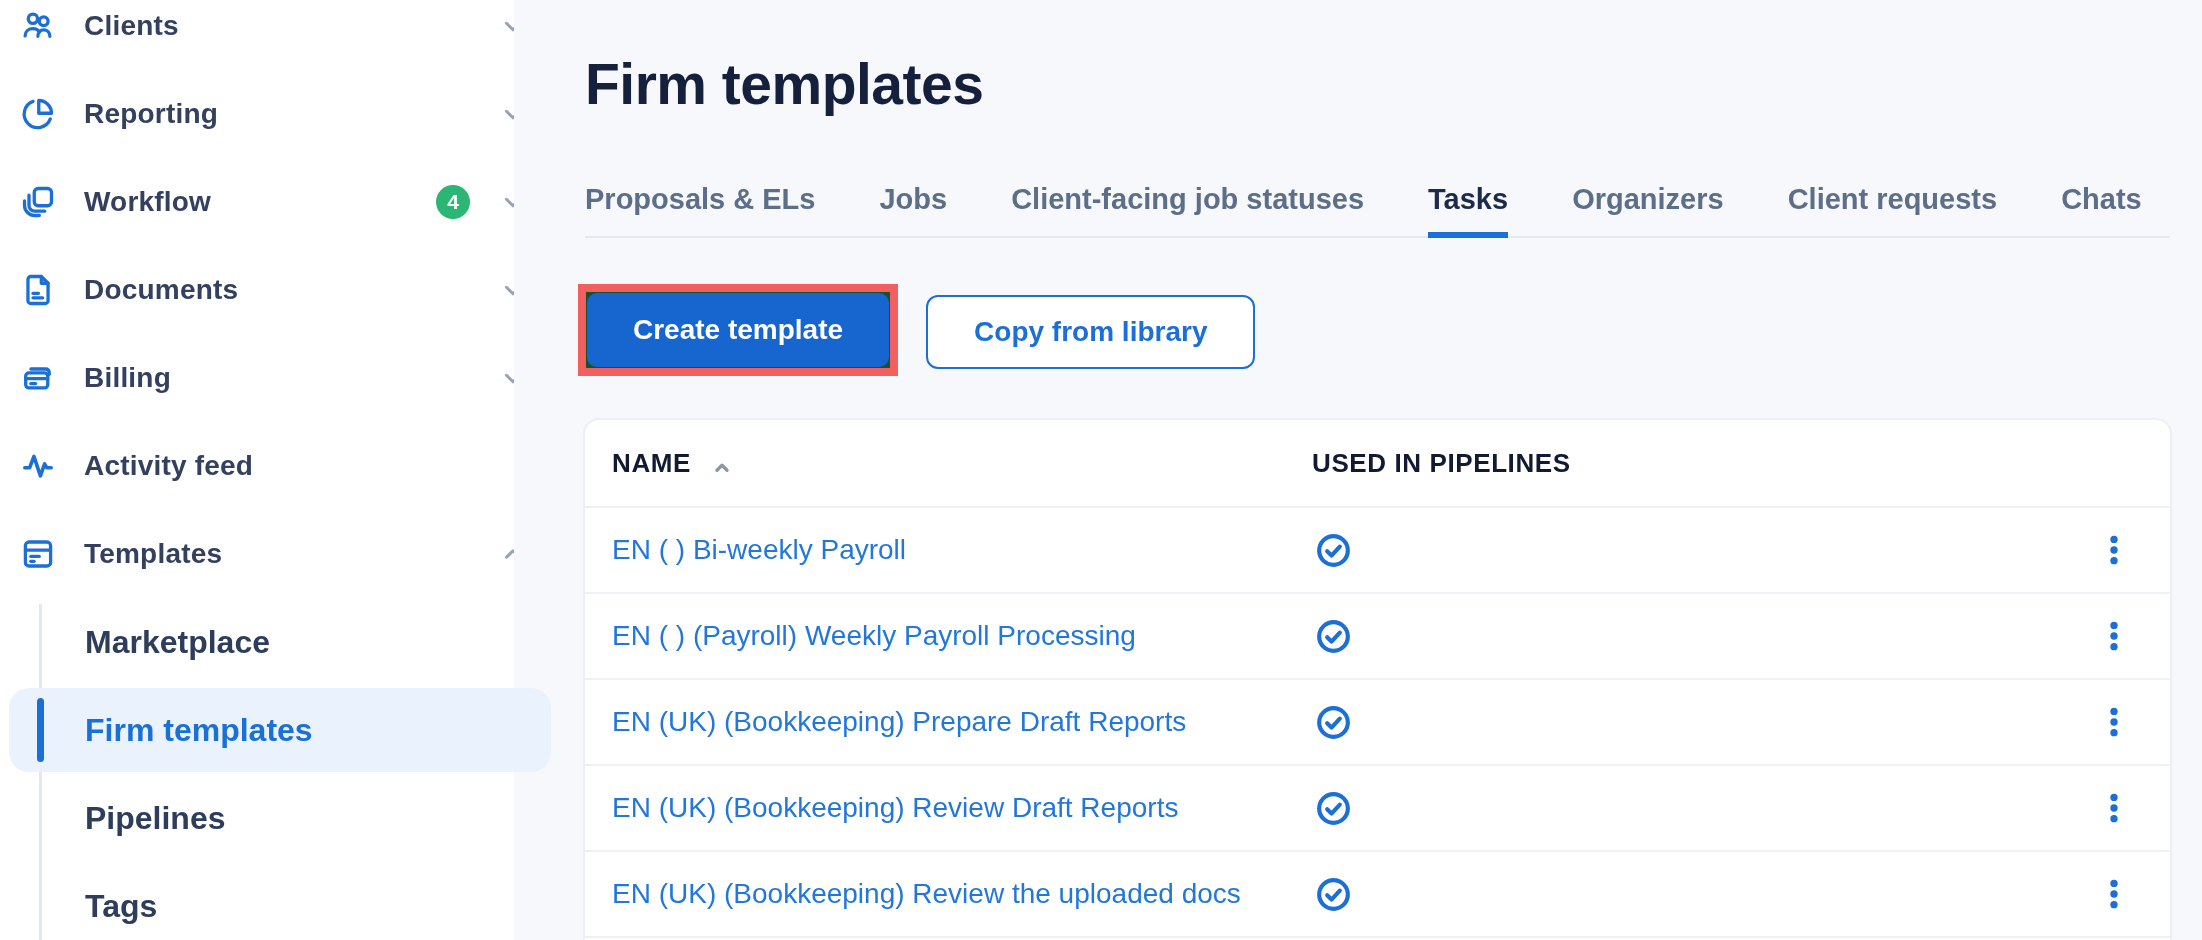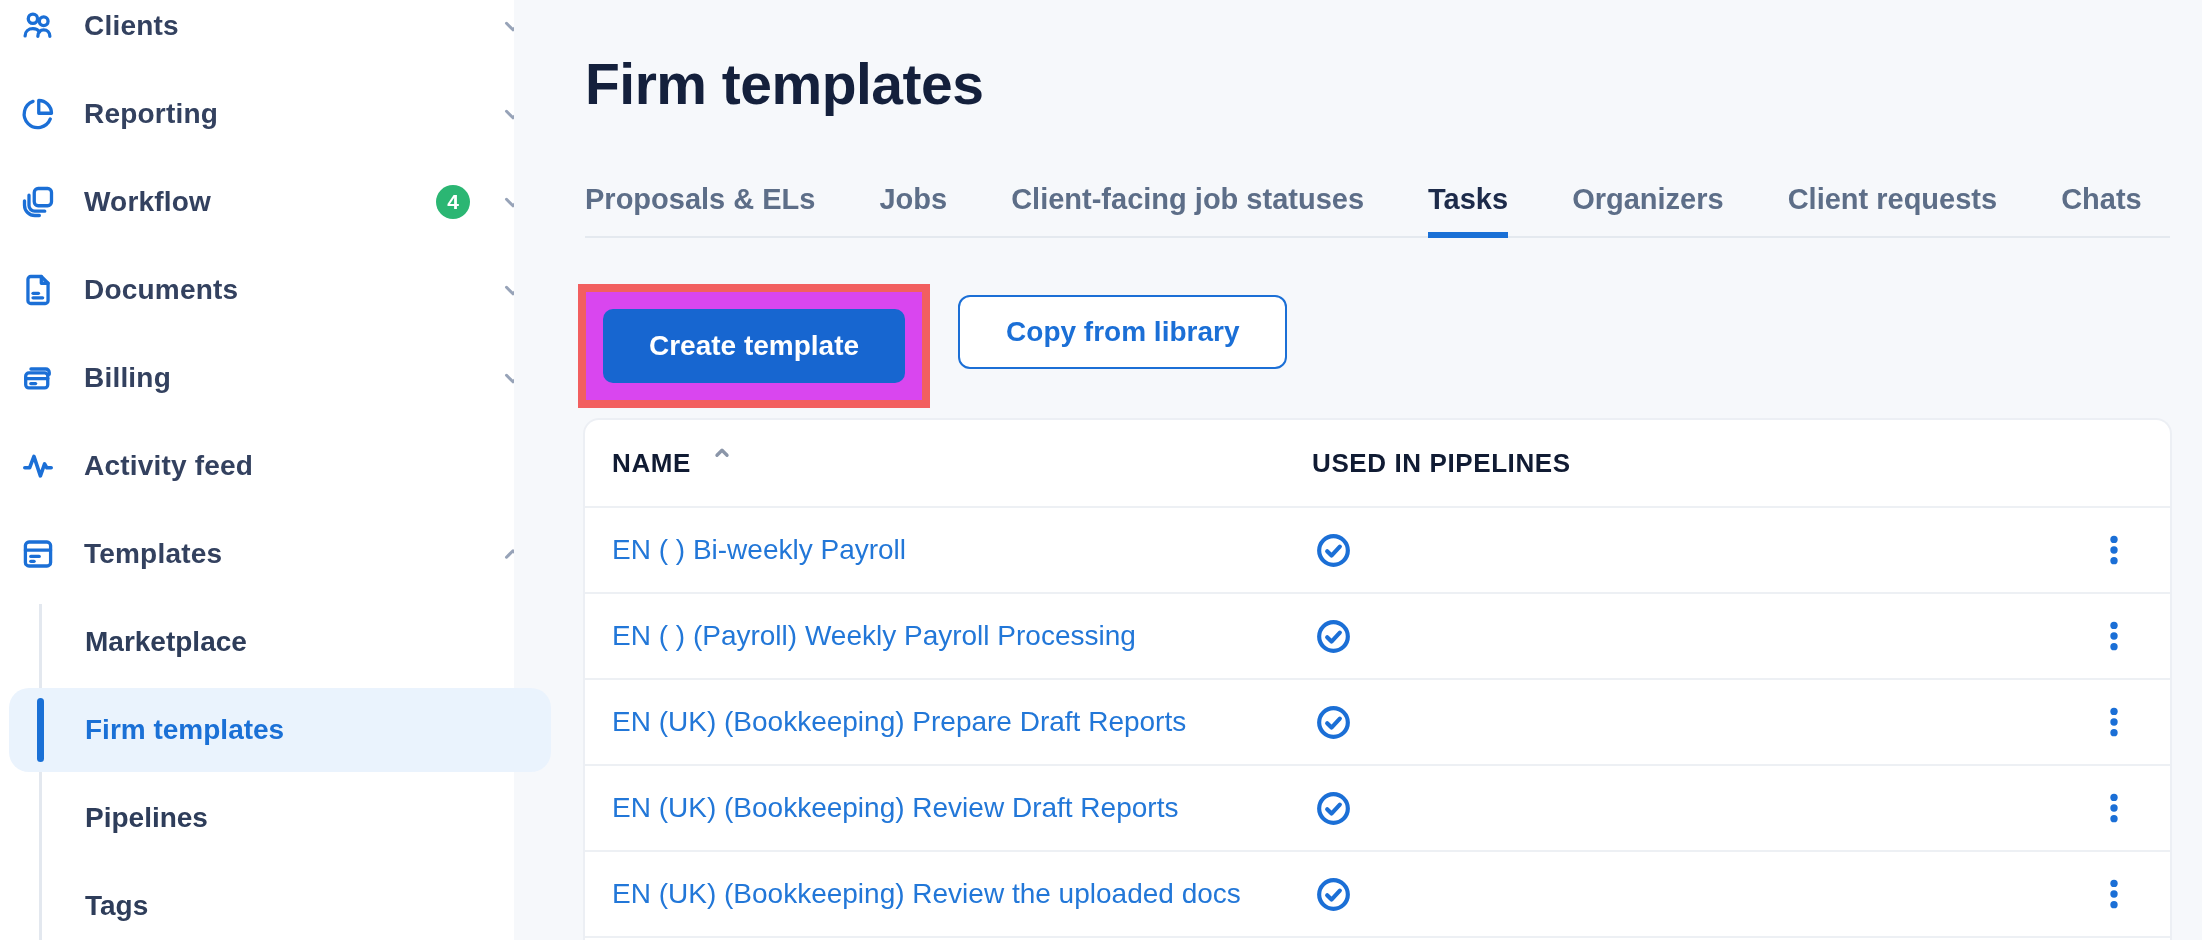--- a/index.html
+++ b/index.html
@@ -38,21 +38,21 @@
   }
 
   .subnav { position:relative; margin-top:0; height:360px; }
   .subnav .rail {
     position:absolute; left:39px; top:6px; width:3px; height:354px;
     background:#e3e8ef; z-index:0;
   }
   .subnav-item {
     position:relative; height:88px; margin-top:0;
     display:flex; align-items:center; padding-left:85px;
-    font-size:28px; font-weight:bold; color:#2e3d5a;
+    font-size:32px; font-weight:bold; color:#2e3d5a;
     cursor:pointer; z-index:1;
   }
   .subnav-item:first-child { margin-top:7px; }
   .subnav-item.active { color:#1a70d6; }
   .subnav-item.active::before {
     content:""; position:absolute; left:9px; right:19px; top:2px; bottom:2px;
     background:#eaf3fd; border-radius:20px; z-index:-1;
   }
   .subnav-item.active::after {
     content:""; position:absolute; left:37px; top:12px; bottom:12px; width:7px;
@@ -78,21 +78,21 @@
     font-size:29px; font-weight:bold; color:#5d6e88; cursor:pointer; white-space:nowrap;
   }
   .tab.active { color:#1d2b4a; }
   .tab.active::after {
     content:""; position:absolute; left:0; right:0; bottom:-2px; height:6px;
     background:#1a70d6;
   }
 
   .actions { position:absolute; left:64px; top:284px; display:flex; align-items:flex-start; }
   .annotation {
-    border:8px solid #f25f5f; background:#d946ef; padding:17px;
+    border:8px solid #f25f5f; background:#14532d; padding:1px;
   }
   .btn {
     height:74px; border:none; border-radius:10px; cursor:pointer;
     font-family:"Liberation Sans", sans-serif;
     font-size:28px; font-weight:bold; padding:0 46px; white-space:nowrap;
   }
   .btn-primary { background:#1766d0; color:#ffffff; }
   .btn-outline {
     margin-left:28px; margin-top:11px;
     background:#ffffff; color:#1b6fd6; border:2px solid #1b6fd6; border-radius:12px;
@@ -102,21 +102,21 @@
   .card {
     position:absolute; left:69px; top:418px; width:1589px; height:524px;
     background:#ffffff; border:2px solid #eceff4; border-bottom:none;
     border-radius:16px 16px 0 0;
   }
   .thead {
     height:86px; display:flex; align-items:center;
     padding:0 36px 0 27px;
   }
   .th-name {
-    flex:0 0 700px; display:flex; align-items:flex-start; gap:20px; cursor:pointer;
+    flex:0 0 700px; display:flex; align-items:flex-end; gap:20px; cursor:pointer;
   }
   .th-label {
     font-size:26px; font-weight:bold; color:#101b33; letter-spacing:.6px;
   }
   .sort { width:22px; height:22px; color:#8b96a9; margin-top:-6px; }
   .sort svg { width:22px; height:22px; display:block; }
   .trow {
     height:86px; display:flex; align-items:center;
     padding:0 36px 0 27px; border-top:2px solid #edf0f4;
   }

